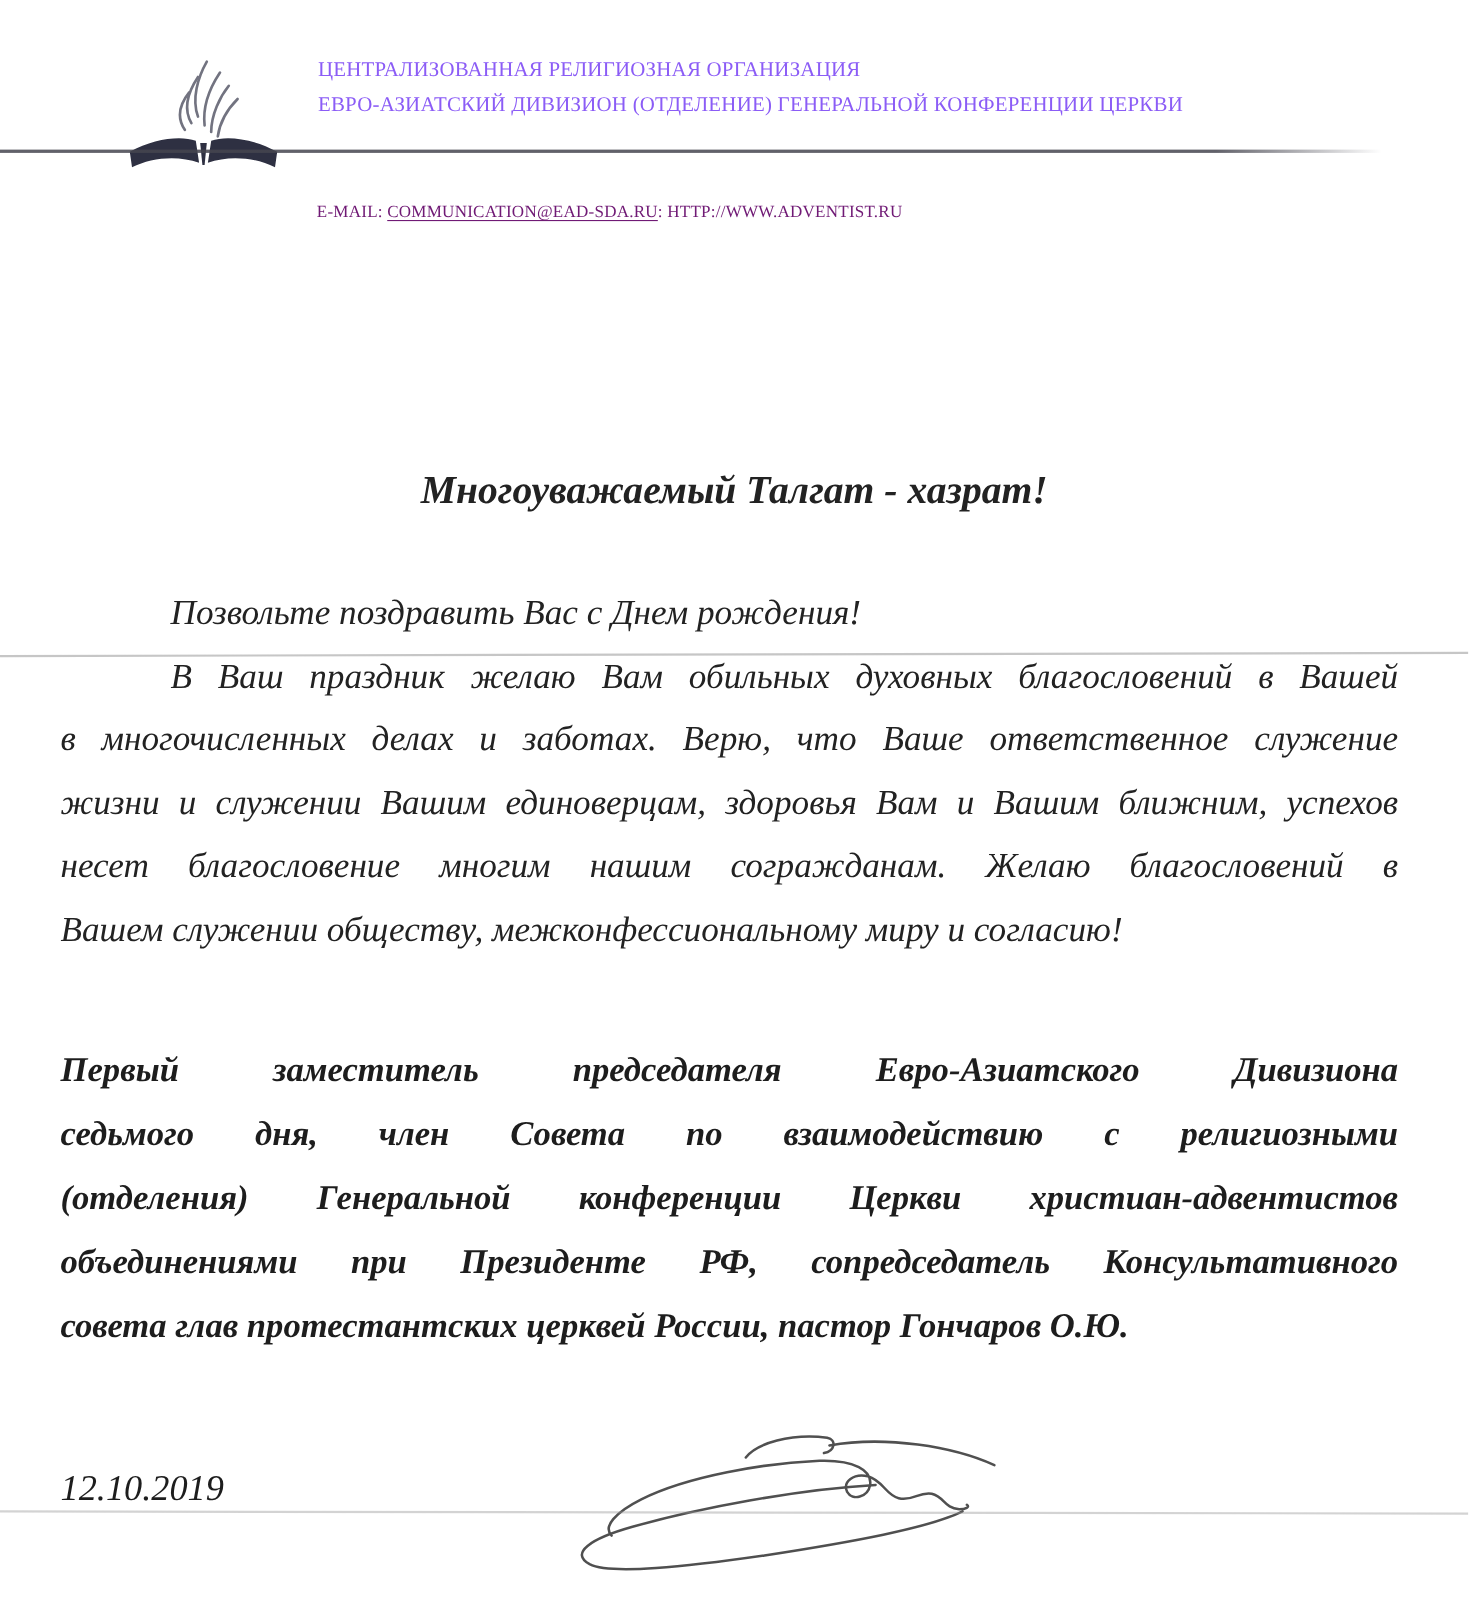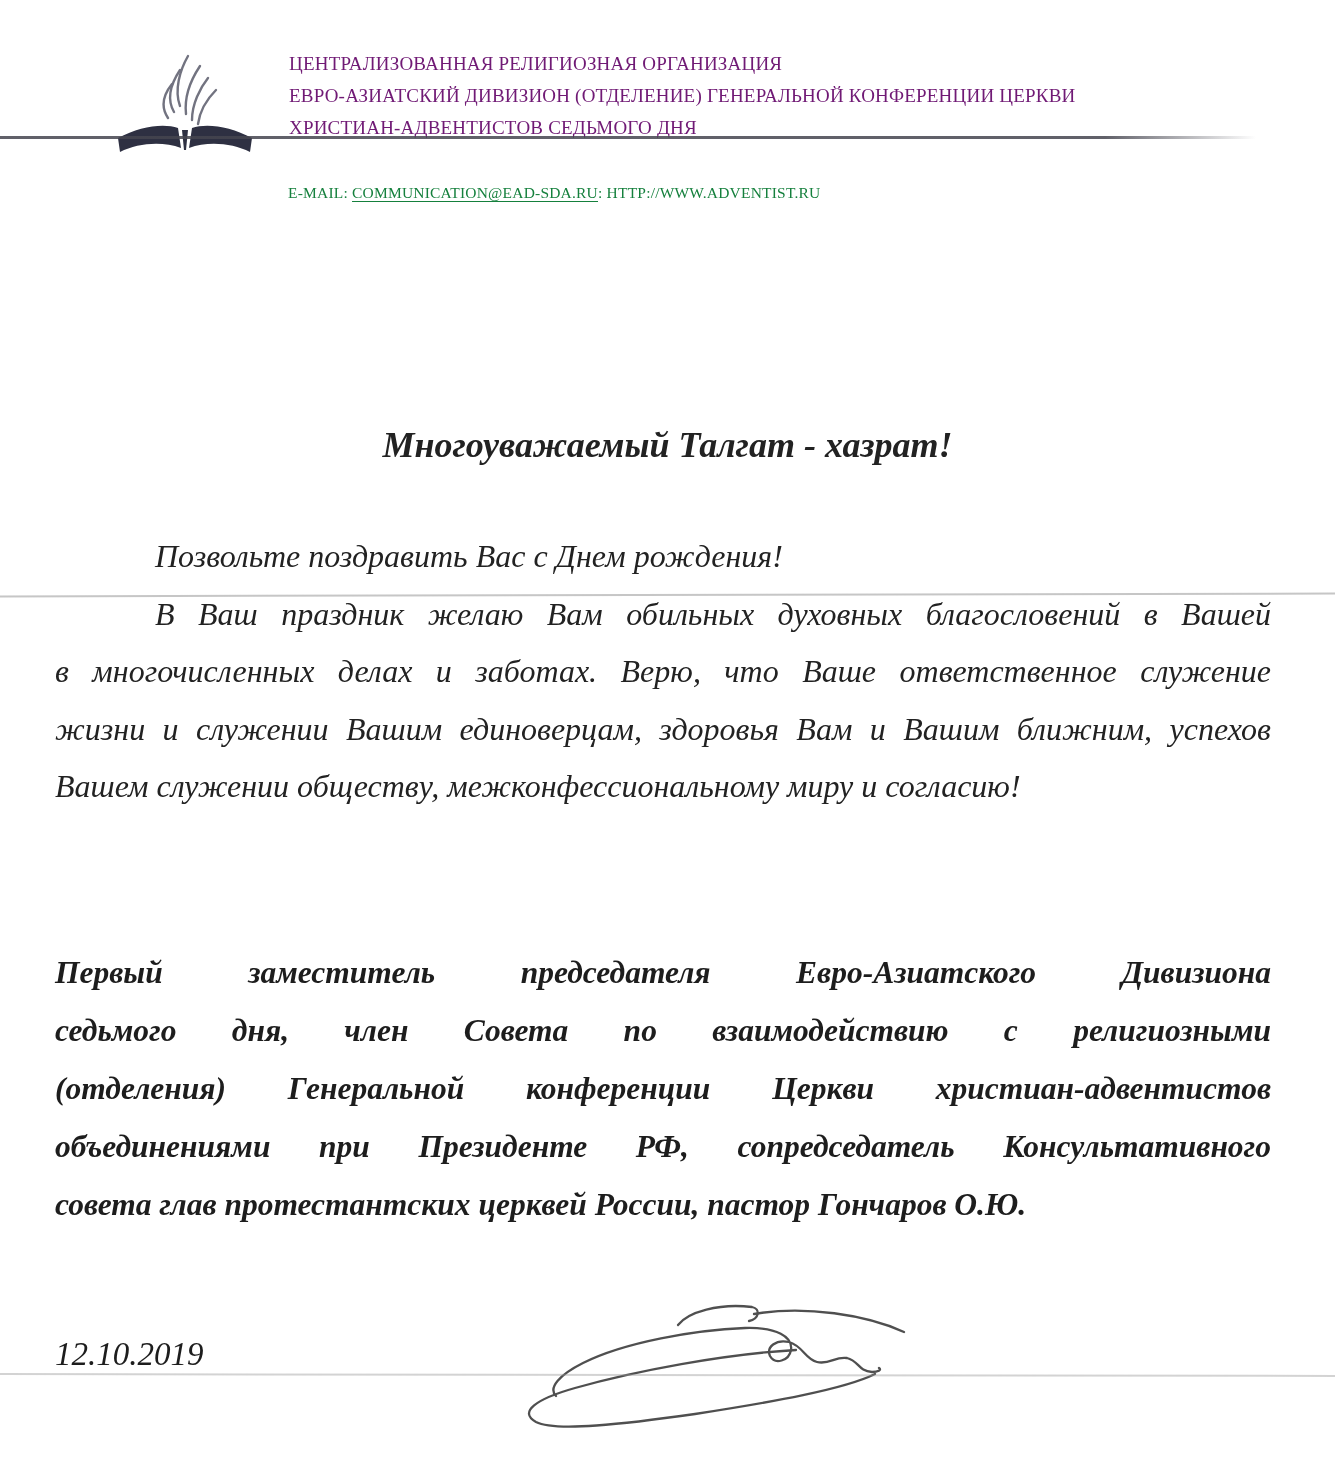--- a/index.html
+++ b/index.html
@@ -23,21 +23,21 @@
     left: 106px;
     top: 44px;
     width: 158px;
     height: 120px;
   }
   .lh-block {
     position: absolute;
     left: 289px;
     top: 48px;
     width: 920px;
-    color: #701a75;
+    color: #8b5cf6;
     font-size: 19px;
     letter-spacing: 0.2px;
     line-height: 32px;
     white-space: nowrap;
   }
   .lh-rule {
     position: absolute;
     left: 0;
     top: 136px;
     width: 1256px;
@@ -53,21 +53,21 @@
     color: #3c3d4b;
     font-size: 15.5px;
     letter-spacing: 0.2px;
     white-space: nowrap;
   }
   .lh-contact {
     position: absolute;
     left: 288px;
     top: 184px;
     width: 900px;
-    color: #15803d;
+    color: #701a75;
     font-size: 15.5px;
     letter-spacing: 0.2px;
     white-space: nowrap;
   }
   .lh-contact .email {
     text-decoration: underline;
     text-underline-offset: 3px;
   }
 
   
@@ -164,39 +164,39 @@
     <g fill="#2e3042">
       <path d="M12,94 C34,82 58,79 72,84 L75,104 C56,97 32,99 14,108 Z"></path>
       <path d="M146,94 C124,82 100,79 86,84 L83,104 C102,97 126,99 144,108 Z"></path>
       <path d="M76,86 L82,86 L80,106 L78,106 Z"></path>
     </g>
   </svg>
 
   <div class="lh-block">
     <div>ЦЕНТРАЛИЗОВАННАЯ  РЕЛИГИОЗНАЯ  ОРГАНИЗАЦИЯ</div>
     <div>ЕВРО-АЗИАТСКИЙ  ДИВИЗИОН  (ОТДЕЛЕНИЕ) ГЕНЕРАЛЬНОЙ  КОНФЕРЕНЦИИ  ЦЕРКВИ</div>
-    <div>ХРИСТИАН-АДВЕНТИСТОВ  СЕДЬМОГО  ДНЯ</div>
   </div>
 
   <div class="lh-rule"></div>
 
 
   <div class="lh-contact">
     <span>E-MAIL:</span>
     <span class="email">COMMUNICATION@EAD-SDA.RU</span><span>:</span>
     <span>HTTP://WWW.ADVENTIST.RU</span>
   </div>
 
   <div class="salutation">Многоуважаемый Талгат - хазрат!</div>
 
   <div class="body-text">
     <div class="lline indent">Позвольте поздравить Вас с Днем рождения!</div>
     <div class="jline indent">В Ваш праздник желаю Вам обильных духовных благословений в Вашей</div>
     <div class="jline">в многочисленных делах и заботах. Верю, что Ваше ответственное служение</div>
     <div class="jline">жизни и служении Вашим единоверцам, здоровья Вам и Вашим ближним, успехов</div>
+    <div class="jline">несет благословение многим нашим согражданам. Желаю благословений в</div>
     <div class="lline">Вашем служении обществу, межконфессиональному миру и согласию!</div>
   </div>
 
   <div class="signer-block">
     <div class="jline">Первый заместитель председателя Евро-Азиатского Дивизиона</div>
     <div class="jline">седьмого дня, член Совета по взаимодействию с религиозными</div>
     <div class="jline">(отделения) Генеральной конференции Церкви христиан-адвентистов</div>
     <div class="jline">объединениями при Президенте РФ, сопредседатель Консультативного</div>
     <div class="lline">совета глав протестантских церквей России, пастор Гончаров О.Ю.</div>
   </div>

